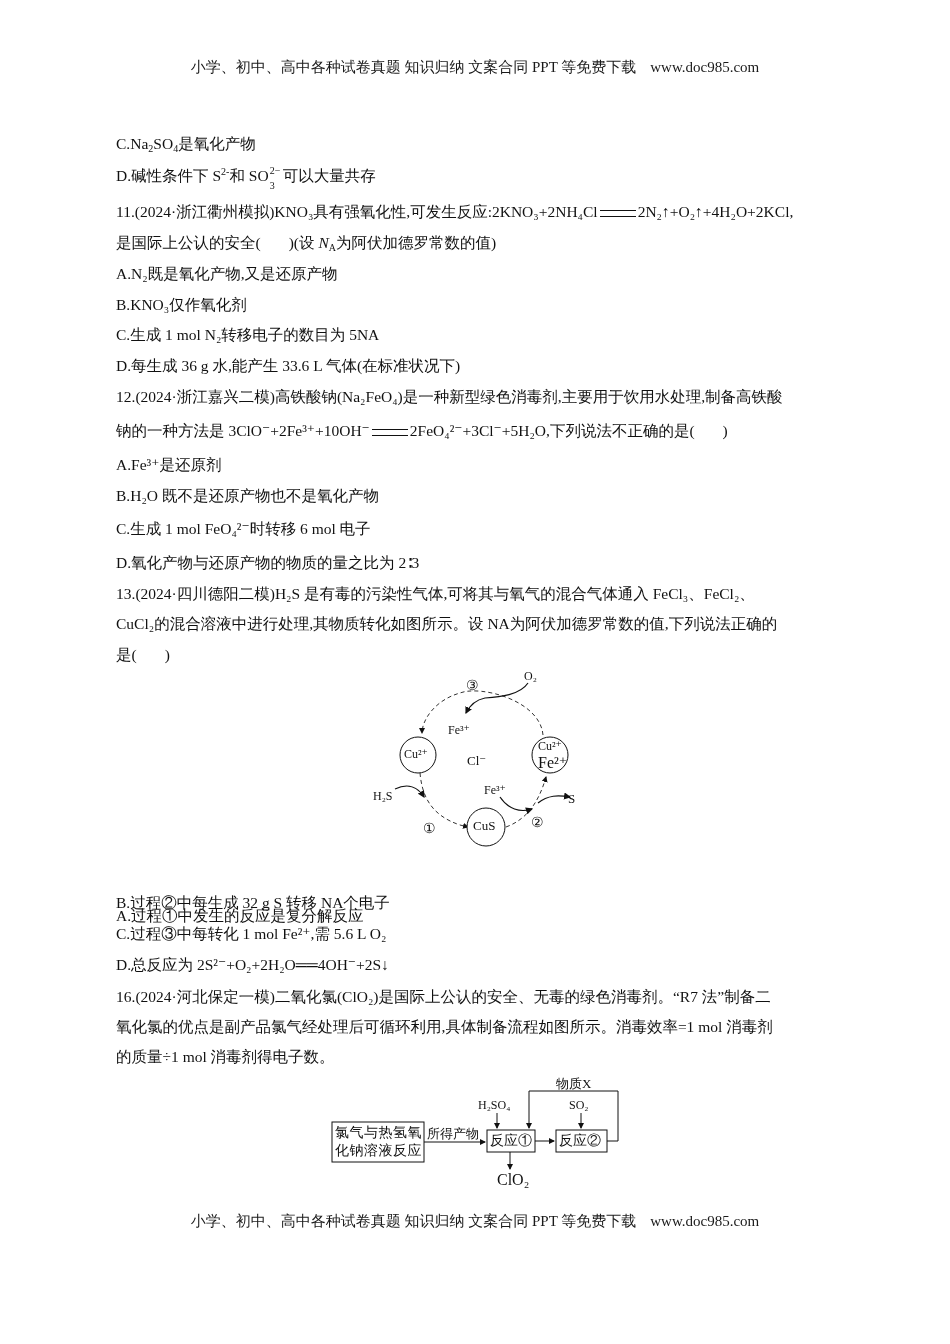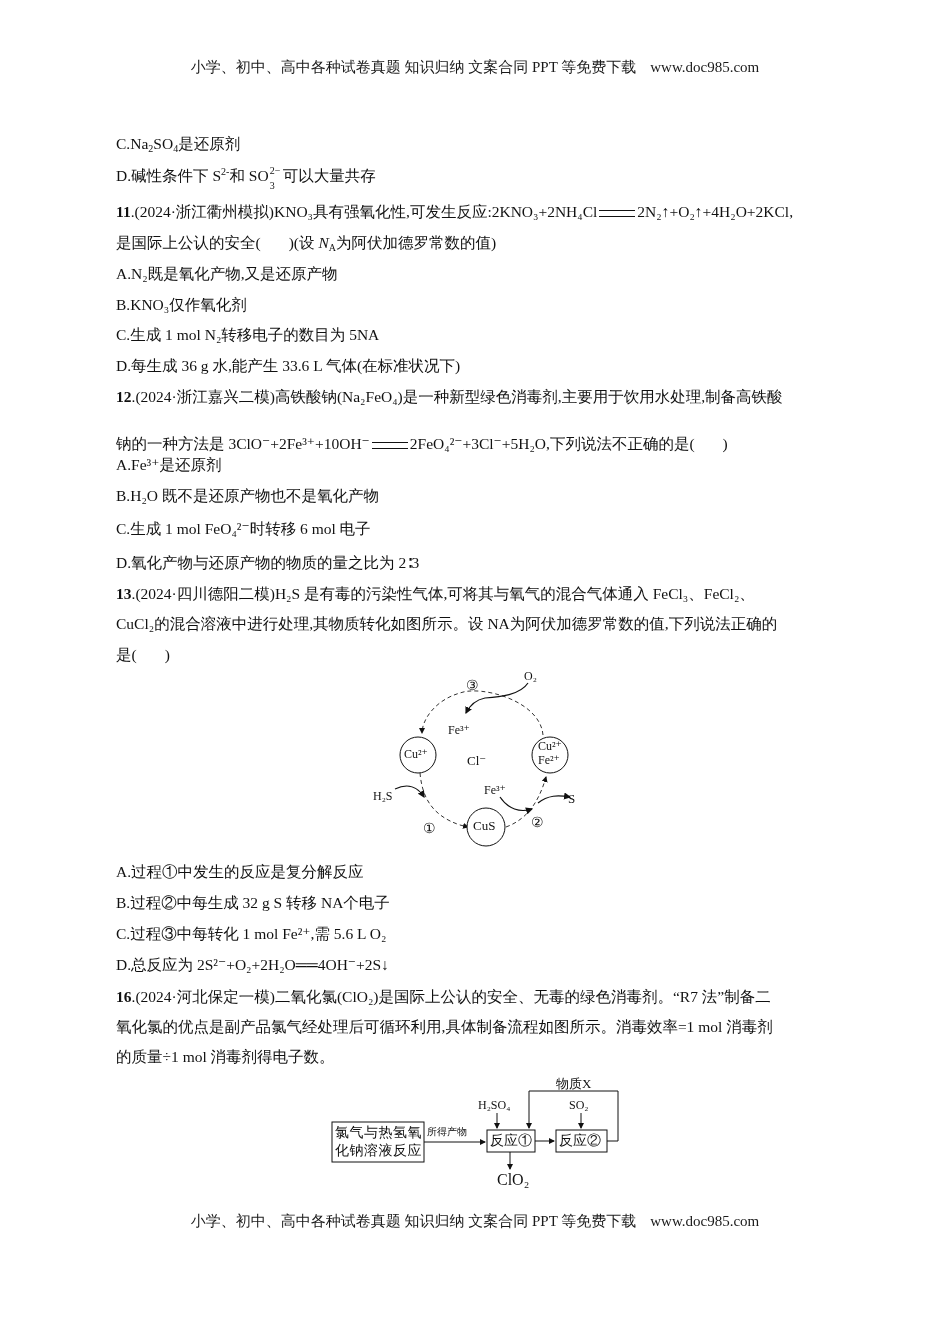--- a/index.html
+++ b/index.html
@@ -4,60 +4,60 @@
 <style>
   html, body { margin: 0; padding: 0; background: #ffffff; }
   body { width: 950px; height: 1344px; position: relative; overflow: hidden;
          font-family: "Liberation Serif", "DejaVu Serif", serif; color: #111; }
   .hdr, .ftr { position: absolute; left: 0; width: 950px; text-align: center;
                font-size: 15px; color: #1a1a1a; }
   .hdr { top: 58px; }
   .ftr { top: 1212px; }
   .hdr .url, .ftr .url { margin-left: 14px; }
   .line { position: absolute; left: 116px; font-size: 15.5px; white-space: nowrap; line-height: 20px; }
-  .qnum { font-weight: bold; }
+  .qnum { font-weight: normal; }
   sub { font-size: 10px; vertical-align: -3px; line-height: 0; }
   sup { font-size: 10px; vertical-align: 6px; line-height: 0; }
   .stack { display: inline-block; position: relative; width: 14px; height: 20px; vertical-align: middle; }
   .stack .s-up { position: absolute; top: -6px; left: 1px; font-size: 10px; }
   .stack .s-dn { position: absolute; top: 9px; left: 1px; font-size: 10px; }
   .eq { display: inline-block; width: 36px; height: 5px; border-top: 1px solid #111; border-bottom: 1px solid #111; vertical-align: middle; margin: 0 2px; }
   .paren { display: inline-block; width: 28px; }
   i { font-style: italic; }
   .diagram { position: absolute; }
 </style>
 </head>
 <body>
 
 <div class="hdr">
   <span>小学、初中、高中各种试卷真题 知识归纳 文案合同 PPT 等免费下载</span><span class="url">www.doc985.com</span>
 </div>
 
 <div class="line" style="top:134px">
-  <span>C.</span><span>Na</span><sub>2</sub><span>SO</span><sub>4</sub><span>是还原剂</span>
+  <span>C.</span><span>Na</span><sub>2</sub><span>SO</span><sub>4</sub><span>是氧化产物</span>
 </div>
 <div class="line" style="top:166px">
   <span>D.</span><span>碱性条件下 S</span><sup>2-</sup><span>和 SO</span><span class="stack"><span class="s-up">2−</span><span class="s-dn">3</span></span><span>可以大量共存</span>
 </div>
 
 <div class="line" style="top:202px">
   <span class="qnum">11</span><span>.(2024·浙江衢州模拟)</span><span>KNO₃具有强氧化性,可发生反应:2KNO₃+2NH₄Cl</span><span class="eq"></span><span>2N₂↑+O₂↑+4H₂O+2KCl,</span>
 </div>
 <div class="line" style="top:233px">
   <span>是国际上公认的安全(</span><span class="paren"></span><span>)(设 </span><i>N</i><sub>A</sub><span>为阿伏加德罗常数的值)</span>
 </div>
 <div class="line" style="top:264px">A.N₂既是氧化产物,又是还原产物</div>
 <div class="line" style="top:295px">B.KNO₃仅作氧化剂</div>
 <div class="line" style="top:325px">C.生成 1 mol N₂转移电子的数目为 5NA</div>
 <div class="line" style="top:356px">D.每生成 36 g 水,能产生 33.6 L 气体(在标准状况下)</div>
 
 <div class="line" style="top:387px">
   <span class="qnum">12</span><span>.(2024·浙江嘉兴二模)</span><span>高铁酸钠(Na₂FeO₄)是一种新型绿色消毒剂,主要用于饮用水处理,制备高铁酸</span>
 </div>
-<div class="line" style="top:434px">
+<div class="line" style="top:421px">
   <span>钠的一种方法是 3ClO⁻+2Fe³⁺+10OH⁻</span><span class="eq"></span><span>2FeO₄²⁻+3Cl⁻+5H₂O,下列说法不正确的是(</span><span class="paren"></span><span>)</span>
 </div>
 <div class="line" style="top:455px">A.Fe³⁺是还原剂</div>
 <div class="line" style="top:486px">B.H₂O 既不是还原产物也不是氧化产物</div>
 <div class="line" style="top:519px">C.生成 1 mol FeO₄²⁻时转移 6 mol 电子</div>
 <div class="line" style="top:553px">D.氧化产物与还原产物的物质的量之比为 2∶3</div>
 
 <div class="line" style="top:584px">
   <span class="qnum">13</span><span>.(2024·四川德阳二模)</span><span>H₂S 是有毒的污染性气体,可将其与氧气的混合气体通入 FeCl₃、FeCl₂、</span>
 </div>
@@ -82,34 +82,34 @@
     <path d="M 35 124 C 48 118, 58 122, 64 132" fill="none" stroke="#111" stroke-width="1.2" marker-end="url(#ah)"></path>
     <path d="M 140 132 C 148 144, 160 148, 172 144" fill="none" stroke="#111" stroke-width="1.2" marker-end="url(#ah)"></path>
     <path d="M 178 138 C 188 130, 198 130, 210 132" fill="none" stroke="#111" stroke-width="1.2" marker-end="url(#ah)"></path>
 
     <circle cx="58" cy="90" r="18" fill="#fff" stroke="#111" stroke-width="1"></circle>
     <circle cx="190" cy="90" r="18" fill="#fff" stroke="#111" stroke-width="1"></circle>
     <circle cx="126" cy="162" r="19" fill="#fff" stroke="#111" stroke-width="1"></circle>
   </svg>
   <span style="position:absolute; left:44px; top:82px; font-size:12px;">Cu²⁺</span>
   <span style="position:absolute; left:178px; top:74px; font-size:12px;">Cu²⁺</span>
-  <span style="position:absolute; left:178px; top:88px; font-size:12px;">Fe²⁺</span>
+  <span style="position:absolute; left:178px; top:88px; font-size:16px;">Fe²⁺</span>
   <span style="position:absolute; left:113px; top:153px; font-size:13px;">CuS</span>
   <span style="position:absolute; left:164px; top:4px; font-size:12px;">O₂</span>
   <span style="position:absolute; left:88px; top:58px; font-size:12px;">Fe³⁺</span>
   <span style="position:absolute; left:107px; top:88px; font-size:13px;">Cl⁻</span>
   <span style="position:absolute; left:13px; top:124px; font-size:12px;">H₂S</span>
   <span style="position:absolute; left:124px; top:118px; font-size:12px;">Fe³⁺</span>
   <span style="position:absolute; left:208px; top:126px; font-size:13px;">S</span>
   <span style="position:absolute; left:63px; top:155px; font-size:14px;">①</span>
   <span style="position:absolute; left:171px; top:149px; font-size:14px;">②</span>
   <span style="position:absolute; left:106px; top:12px; font-size:14px;">③</span>
 </div>
 
-<div class="line" style="top:862px">A.过程①中发生的反应是复分解反应</div>
+<div class="line" style="top:906px">A.过程①中发生的反应是复分解反应</div>
 <div class="line" style="top:893px">B.过程②中每生成 32 g S 转移 NA个电子</div>
 <div class="line" style="top:924px">C.过程③中每转化 1 mol Fe²⁺,需 5.6 L O₂</div>
 <div class="line" style="top:955px">D.总反应为 2S²⁻+O₂+2H₂O══4OH⁻+2S↓</div>
 
 <div class="line" style="top:987px">
   <span class="qnum">16</span><span>.(2024·河北保定一模)</span><span>二氧化氯(ClO₂)是国际上公认的安全、无毒的绿色消毒剂。“R7 法”制备二</span>
 </div>
 <div class="line" style="top:1017px">氧化氯的优点是副产品氯气经处理后可循环利用,具体制备流程如图所示。消毒效率=1 mol 消毒剂</div>
 <div class="line" style="top:1047px">的质量÷1 mol 消毒剂得电子数。</div>
 
@@ -125,21 +125,21 @@
     <rect x="236" y="65" width="51" height="22" fill="#fff" stroke="#111" stroke-width="1"></rect>
     <line x1="104" y1="77" x2="165" y2="77" stroke="#111" stroke-width="1" marker-end="url(#ah2)"></line>
     <line x1="215" y1="76" x2="234" y2="76" stroke="#111" stroke-width="1" marker-end="url(#ah2)"></line>
     <line x1="177" y1="48" x2="177" y2="63" stroke="#111" stroke-width="1" marker-end="url(#ah2)"></line>
     <line x1="261" y1="48" x2="261" y2="63" stroke="#111" stroke-width="1" marker-end="url(#ah2)"></line>
     <line x1="190" y1="87" x2="190" y2="104" stroke="#111" stroke-width="1" marker-end="url(#ah2)"></line>
     <polyline points="287,76 298,76 298,26 209,26 209,63" fill="none" stroke="#111" stroke-width="1" marker-end="url(#ah2)"></polyline>
   </svg>
   <span style="position:absolute; left:15px; top:59px; font-size:14px; letter-spacing:0.5px;">氯气与热氢氧</span>
   <span style="position:absolute; left:15px; top:77px; font-size:14px; letter-spacing:0.5px;">化钠溶液反应</span>
-  <span style="position:absolute; left:107px; top:60px; font-size:10px;">所得产物</span>
+  <span style="position:absolute; left:107px; top:60px; font-size:13px;">所得产物</span>
   <span style="position:absolute; left:158px; top:33px; font-size:12px;text-align:center;">H₂SO₄</span>
   <span style="position:absolute; left:170px; top:67px; font-size:14px;font-family:Liberation Mono, monospace;">反应①</span>
   <span style="position:absolute; left:239px; top:67px; font-size:14px;">反应②</span>
   <span style="position:absolute; left:249px; top:33px; font-size:12px;">SO₂</span>
   <span style="position:absolute; left:177px; top:106px; font-size:16px;">ClO₂</span>
   <span style="position:absolute; left:236px; top:10px; font-size:13px;">物质X</span>
 </div>
 
 <div class="ftr">
   <span>小学、初中、高中各种试卷真题 知识归纳 文案合同 PPT 等免费下载</span><span class="url">www.doc985.com</span>

